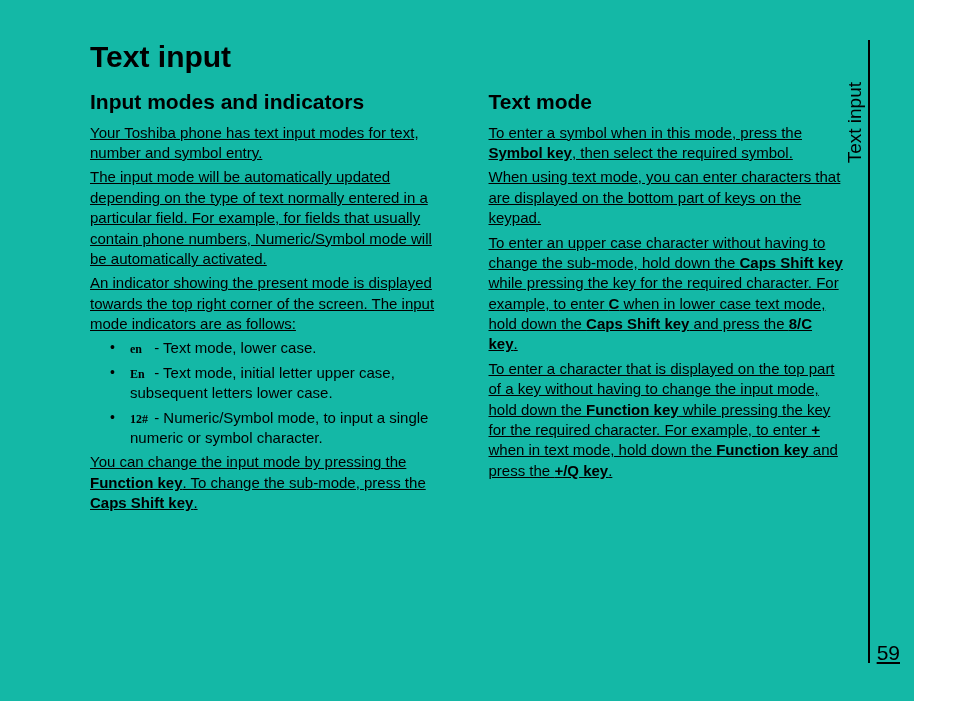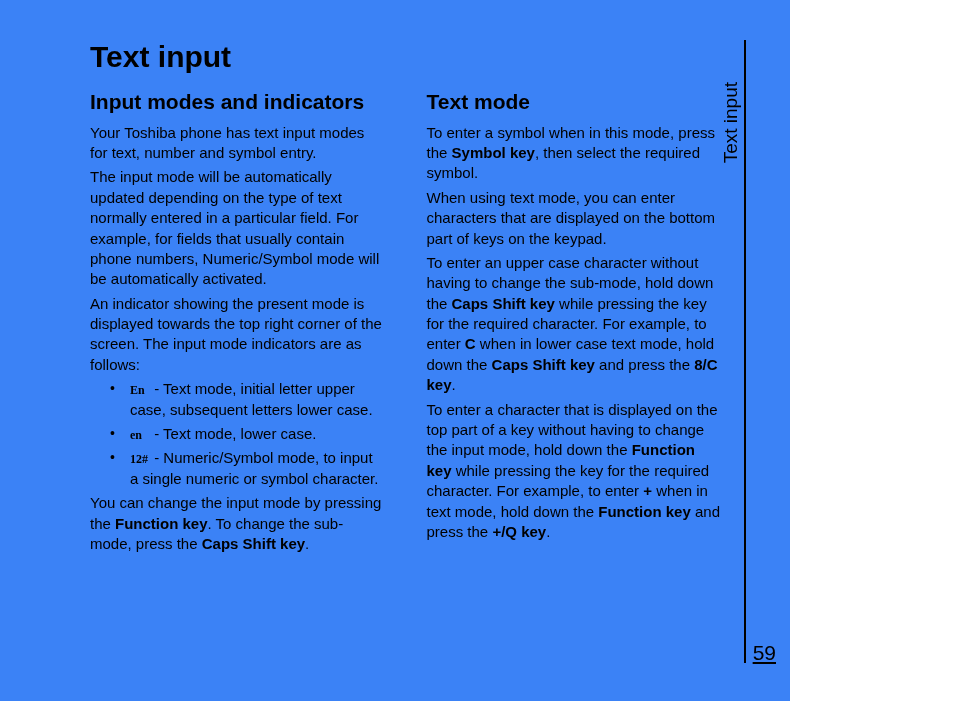--- a/index.html
+++ b/index.html
@@ -5,24 +5,24 @@
   html, body {
     margin: 0;
     padding: 0;
     background: #fff;
     font-family: Arial, Helvetica, sans-serif;
     color: #000;
   }
   .page {
     position: relative;
     box-sizing: border-box;
-    width: 790px;
+    width: 914px;
     height: 701px;
     padding: 40px 70px 40px 90px;
-    background: #3b82f6;
+    background: #14b8a6;
   }
   .heading-main {
     font-size: 30px;
     font-weight: bold;
     margin: 0 0 14px 0;
   }
   .columns {
     display: flex;
     gap: 43px;
   }
@@ -32,20 +32,21 @@
     line-height: 1.36;
   }
   .h2 {
     font-size: 21px;
     font-weight: bold;
     margin: 0 0 6px 0;
   }
   .para {
     margin: 0 0 4px 0;
     text-align: left;
+    text-decoration: underline;
   }
   ul.modes {
     list-style: none;
     padding: 0 0 0 20px;
     margin: 2px 0 4px 0;
   }
   ul.modes li {
     position: relative;
     padding-left: 20px;
     margin-bottom: 4px;
@@ -100,24 +101,24 @@
   <div class="columns">
 
     <div class="col">
       <div class="h2">Input modes and indicators</div>
       <p class="para">Your Toshiba phone has text input modes for text, number and symbol entry.</p>
       <p class="para">The input mode will be automatically updated depending on the type of text normally entered in a particular field. For example, for fields that usually contain phone numbers, Numeric/Symbol mode will be automatically activated.</p>
       <p class="para">An indicator showing the present mode is displayed towards the top right corner of the screen. The input mode indicators are as follows:</p>
 
       <ul class="modes">
         <li>
-          <span class="mode-icon">En</span><span> - Text mode, initial letter upper case, subsequent letters lower case.</span>
+          <span class="mode-icon">en</span><span> - Text mode, lower case.</span>
         </li>
         <li>
-          <span class="mode-icon">en</span><span> - Text mode, lower case.</span>
+          <span class="mode-icon">En</span><span> - Text mode, initial letter upper case, subsequent letters lower case.</span>
         </li>
         <li>
           <span class="mode-icon">12#</span><span> - Numeric/Symbol mode, to input a single numeric or symbol character.</span>
         </li>
       </ul>
 
       <p class="para">
         <span>You can change the input mode by pressing the </span><span class="bold">Function key</span><span>. To change the sub-mode, press the </span><span class="bold">Caps Shift key</span><span>.</span>
       </p>
     </div>

